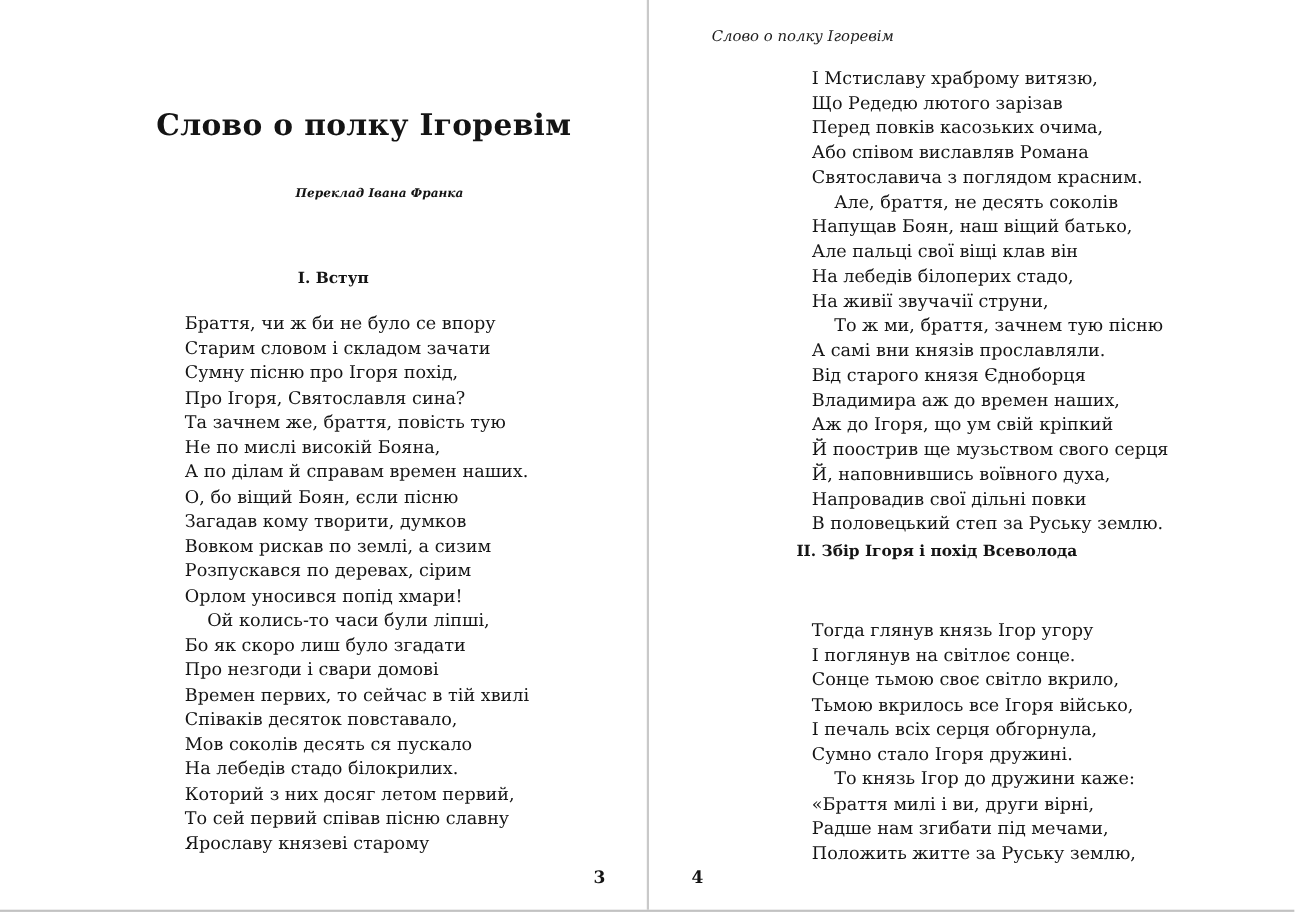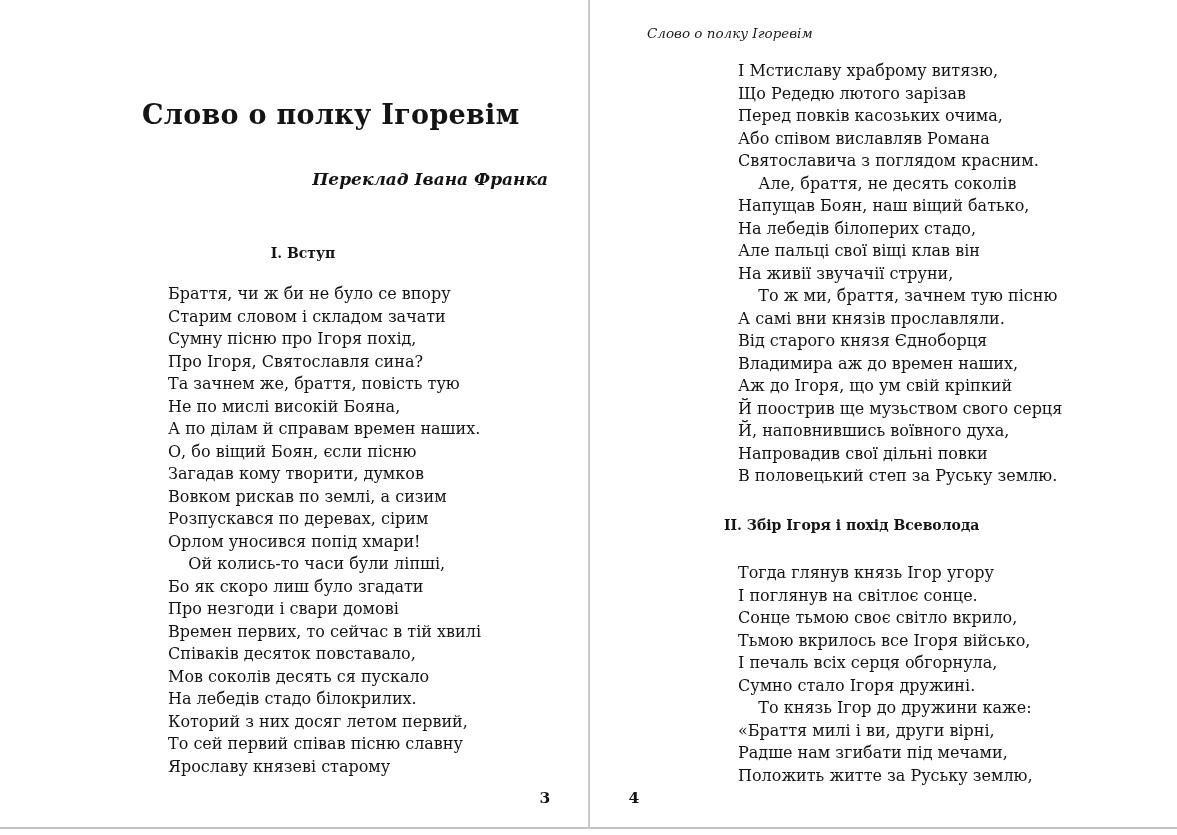--- a/index.html
+++ b/index.html
@@ -29,34 +29,34 @@
     left: 142px; top: 99px;
     font-size: 27px;
     font-weight: bold;
     letter-spacing: 0.3px;
     white-space: nowrap;
   }
   .translator {
     position: absolute;
     left: 142px; top: 169px;
     width: 406px;
-    text-align: right;
-    font-size: 17px;
+    text-align: center;
+    font-size: 11px;
     font-style: italic;
     font-weight: bold;
     white-space: nowrap;
   }
   .sec {
     position: absolute;
     font-weight: bold;
     font-size: 14px;
     white-space: nowrap;
   }
   .sec1 { left: 142px; top: 245px; width: 322px; text-align: center; }
-  .sec2 { left: 724px; top: 517px; }
+  .sec2 { left: 724px; top: 493px; }
   .poem {
     position: absolute;
     font-size: 16px;
     line-height: 22.5px;
     white-space: nowrap;
   }
   .poem-left { left: 168px; top: 283px; }
   .poem-r1   { left: 738px; top: 60px; }
   .poem-r2   { left: 738px; top: 562px; }
   .running-header {
@@ -119,22 +119,22 @@
   <div>
     <div class="running-header">Слово о полку Ігоревім</div>
     <div class="poem poem-r1">
         <div>І Мстиславу храброму витязю,</div>
         <div>Що Редедю лютого зарізав</div>
         <div>Перед повків касозьких очима,</div>
         <div>Або співом виславляв Романа</div>
         <div>Святославича з поглядом красним.</div>
         <div>&nbsp;&nbsp;&nbsp;&nbsp;Але, браття, не десять соколів</div>
         <div>Напущав Боян, наш віщий батько,</div>
+        <div>Але пальці свої віщі клав він</div>
         <div>На лебедів білоперих стадо,</div>
-        <div>Але пальці свої віщі клав він</div>
         <div>На живії звучачії струни,</div>
         <div>&nbsp;&nbsp;&nbsp;&nbsp;То ж ми, браття, зачнем тую пісню</div>
         <div>А самі вни князів прославляли.</div>
         <div>Від старого князя Єдноборця</div>
         <div>Владимира аж до времен наших,</div>
         <div>Аж до Ігоря, що ум свій кріпкий</div>
         <div>Й поострив ще музьством свого серця</div>
         <div>Й, наповнившись воївного духа,</div>
         <div>Напровадив свої дільні повки</div>
         <div>В половецький степ за Руську землю.</div>

